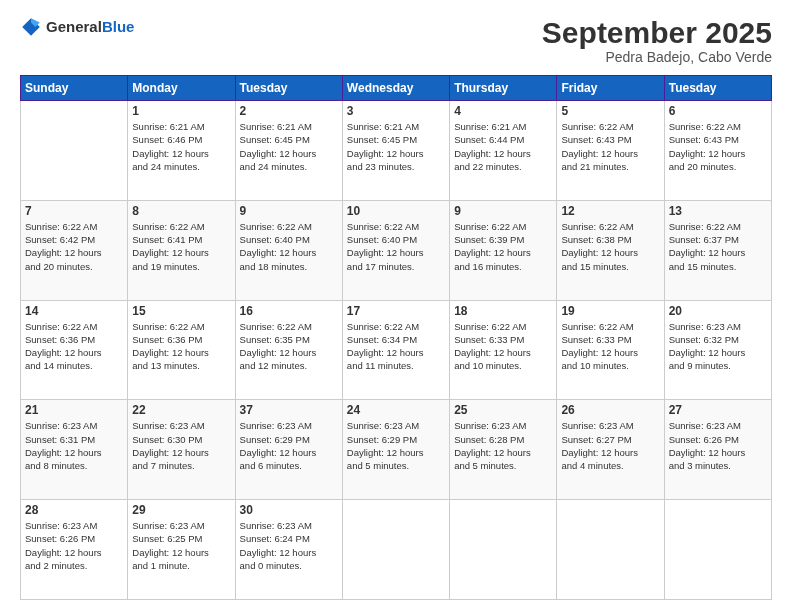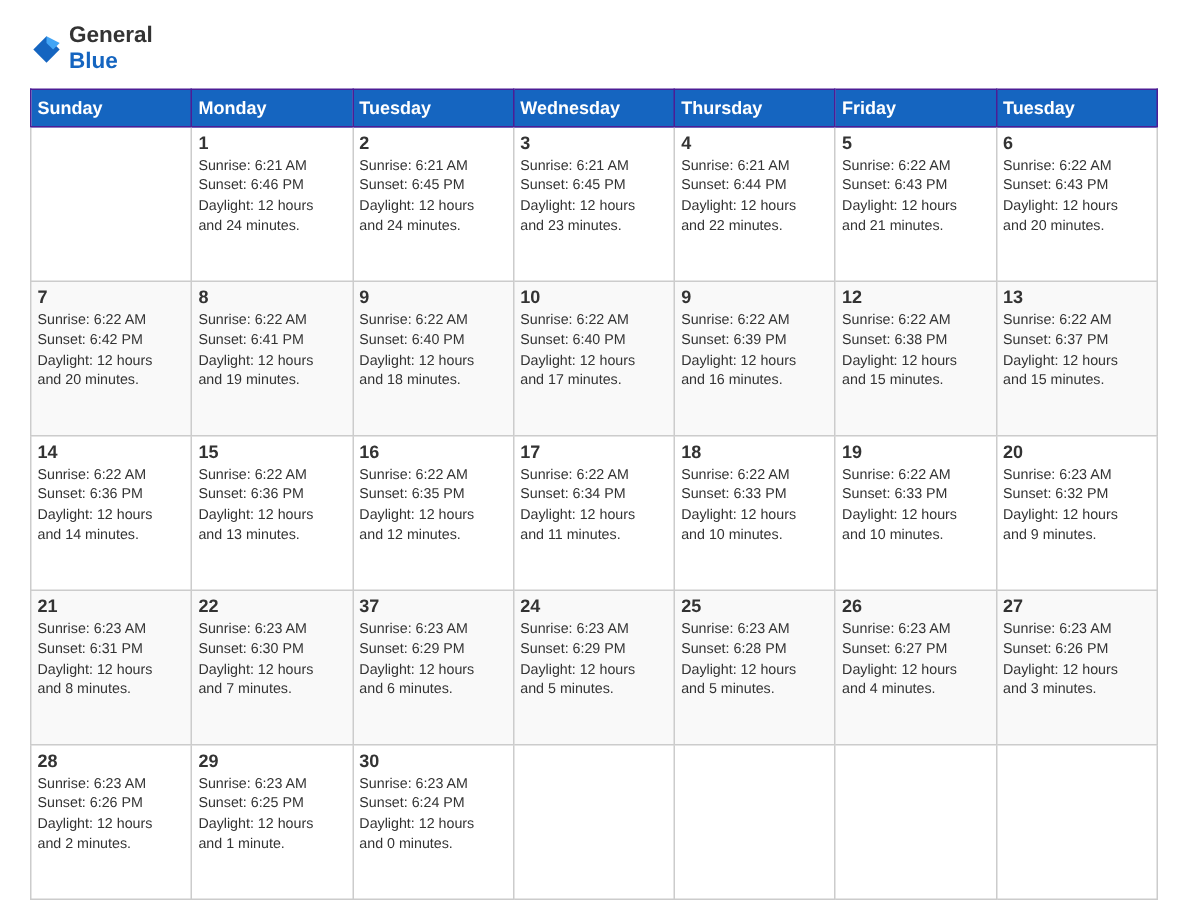--- a/index.html
+++ b/index.html
@@ -24,21 +24,20 @@
       align-items: flex-start;
       margin-bottom: 10px;
     }
     .logo {
       display: flex;
       align-items: center;
       gap: 4px;
     }
     .logo-text {
       display: flex;
-      flex-direction: column;
       line-height: 1.1;
     }
     .logo-general {
       font-size: 15px;
       font-weight: bold;
       color: #333;
     }
     .logo-blue {
       font-size: 15px;
       font-weight: bold;
@@ -107,20 +106,24 @@
   <div class="header">
     <div class="logo">
       <svg class="logo-icon" viewBox="0 0 40 40">
         <polygon points="20,4 36,20 20,36 4,20" fill="#1565c0"></polygon>
         <polygon points="20,4 36,12 28,20 20,12" fill="#42a5f5"></polygon>
       </svg>
       <div class="logo-text">
         <span class="logo-general">General</span>
         <span class="logo-blue">Blue</span>
       </div>
+    </div>
+    <div class="title-block">
+      <div class="month-title">September 2025</div>
+      <div class="subtitle">Pedra Badejo, Cabo Verde</div>
     </div>
   </div>
 
   <table class="calendar">
     <thead>
       <tr>
         <th>Sunday</th>
         <th>Monday</th>
         <th>Tuesday</th>
         <th>Wednesday</th>

